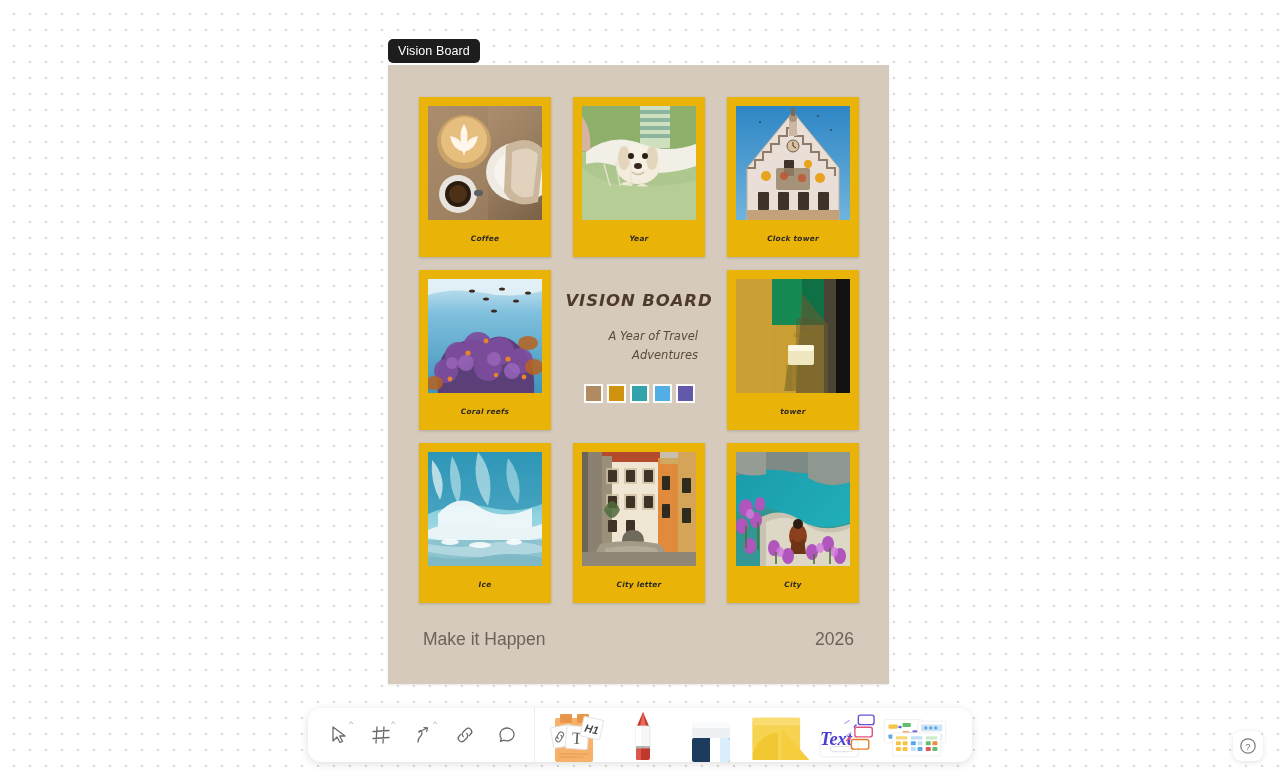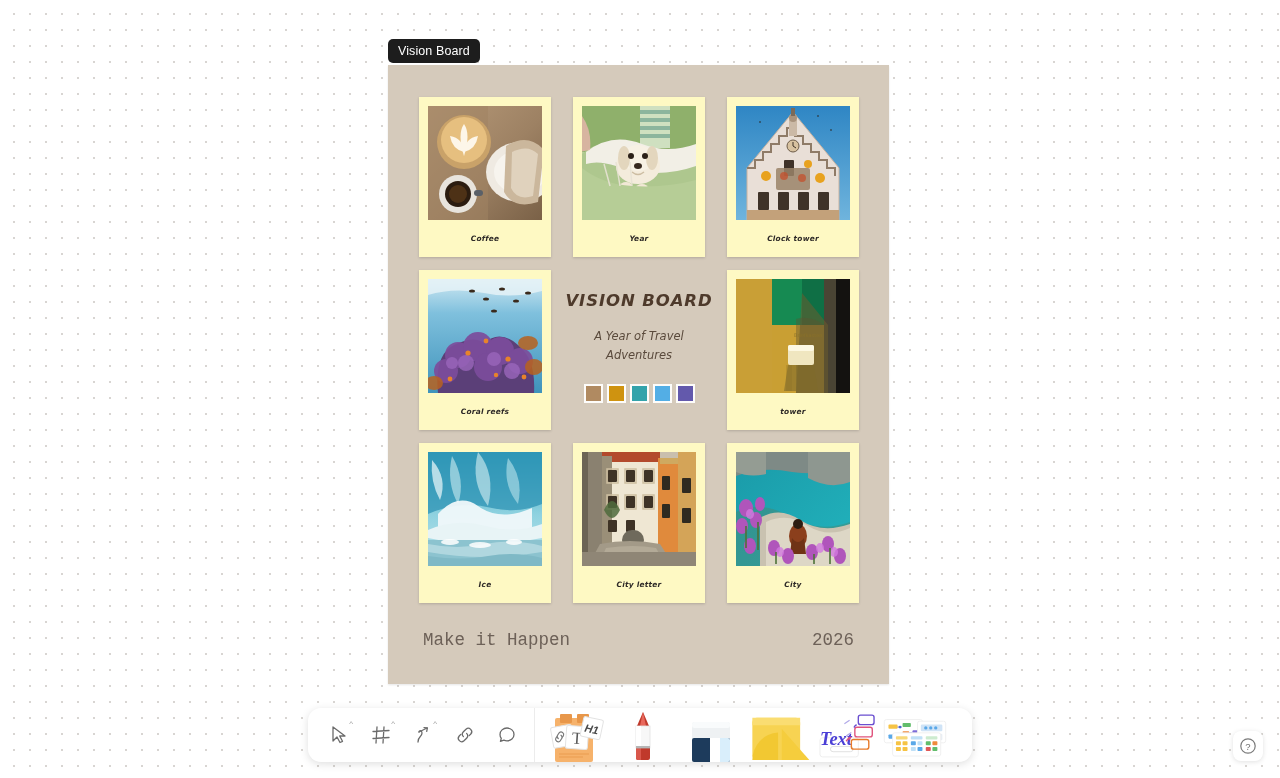--- a/index.html
+++ b/index.html
@@ -46,21 +46,21 @@
     width: 440px;
     display: grid;
     grid-template-columns: 132px 132px 132px;
     grid-template-rows: 160px 160px 160px;
     column-gap: 22px;
     row-gap: 13px;
   }
 
   
   .polaroid {
-    background: #fef9c3;
+    background: #eab308;
     box-shadow: 0 1px 2.5px rgba(0,0,0,.17);
     display: flex;
     flex-direction: column;
     align-items: center;
     padding: 9px 9px 0 9px;
     box-sizing: border-box;
     position: relative;
   }
   .polaroid .photo {
     width: 114px; height: 114px;
@@ -96,21 +96,21 @@
     color: #4e3a2b;
     letter-spacing: .9px;
     white-space: nowrap;
   }
   #vb-subtitle {
     margin-top: 17px;
     font-family: "DejaVu Sans", sans-serif;
     font-size: 11.5px;
     font-style: italic;
     color: #5a4a3c;
-    text-align: center;
+    text-align: right;
     line-height: 19px;
     width: 118px;
   }
   #swatch-row {
     margin-top: 19px;
     display: flex;
     gap: 4px;
   }
   .swatch {
     width: 15px; height: 15px;
@@ -119,21 +119,21 @@
   }
 
   
   #board-footer {
     position: absolute;
     left: 35px; right: 35px;
     bottom: 34px;
     display: flex;
     align-items: baseline;
     justify-content: space-between;
-    font-family: Liberation Mono, monospace;
+    font-family: Liberation Sans, sans-serif;
     font-size: 17.5px;
     color: #6d6158;
   }
 
   
   #toolbar {
     position: absolute;
     left: 308px; top: 708px;
     width: 664px; height: 54px;
     background: #ffffff;

